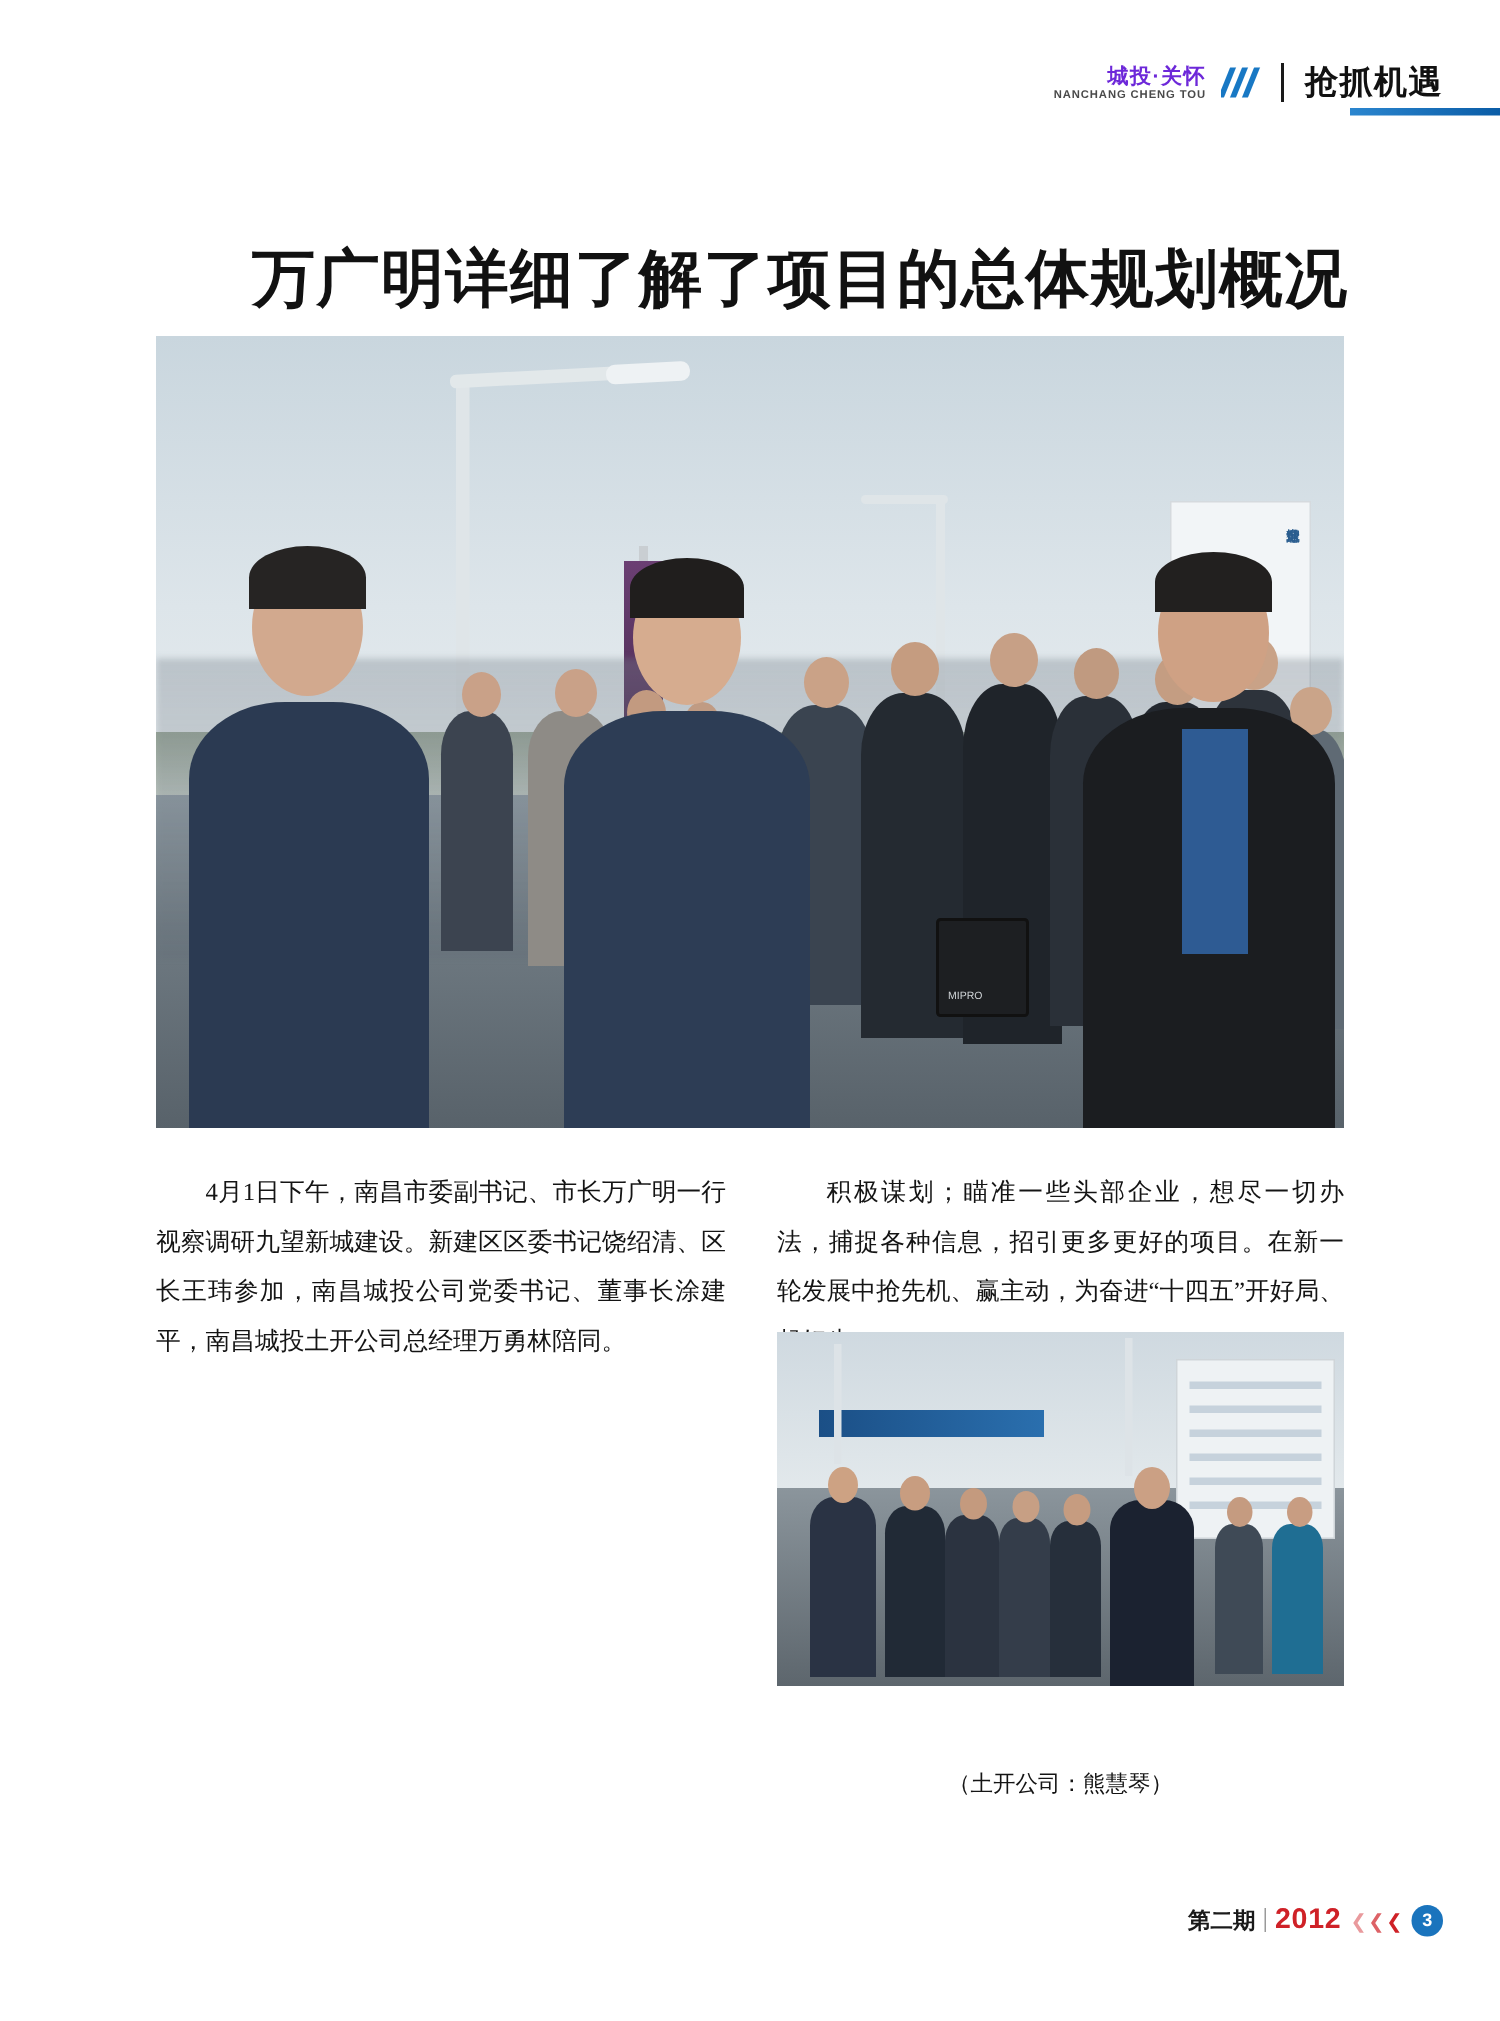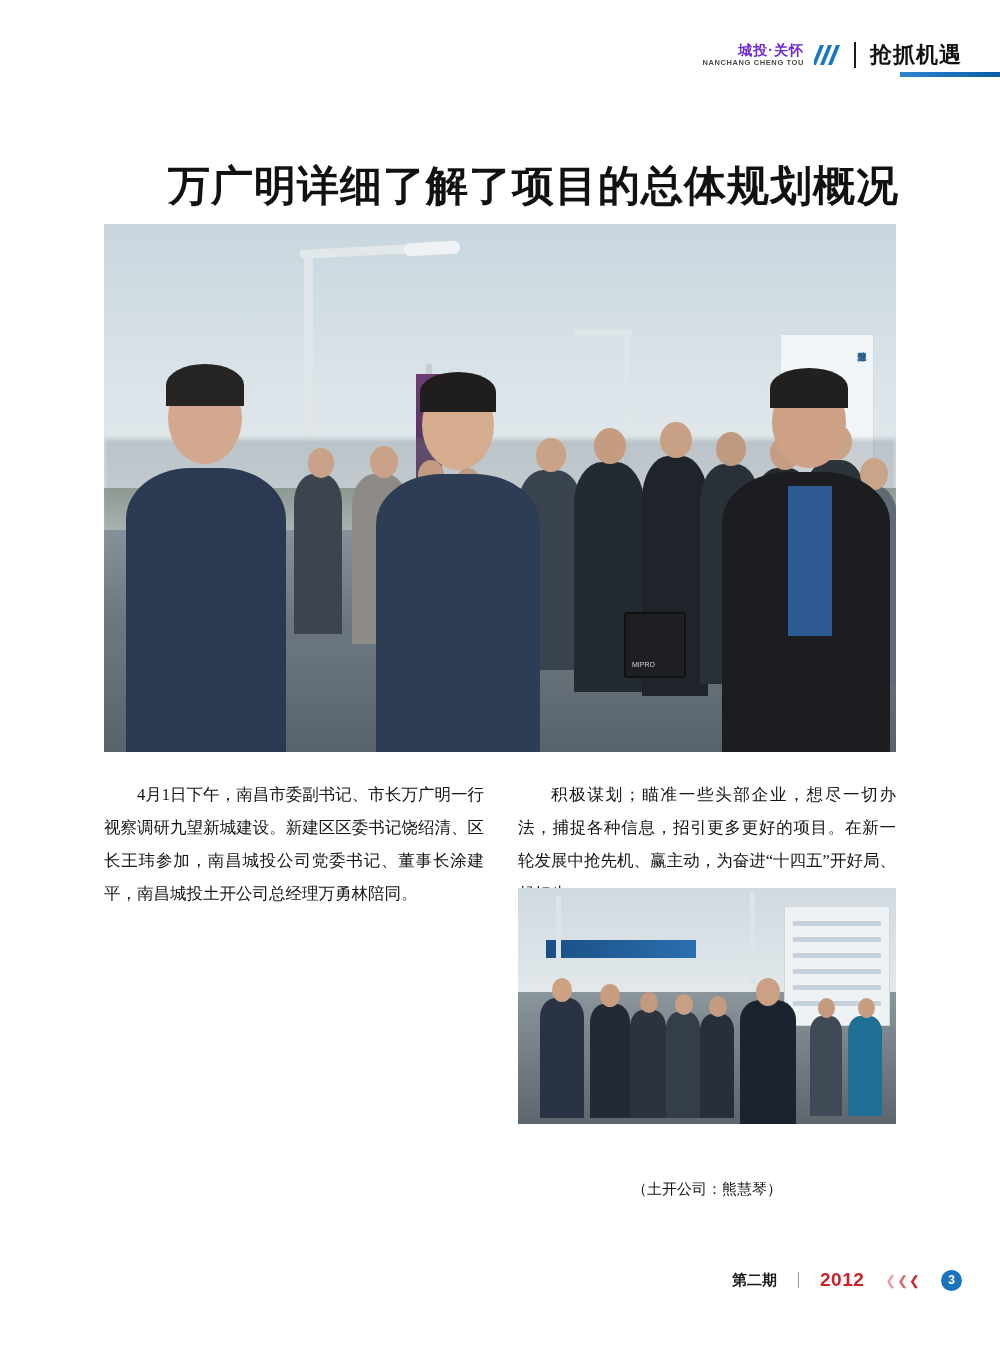--- a/index.html
+++ b/index.html
@@ -226,21 +226,21 @@
     color: #141414;
   }
 
   
   .footer {
     position: absolute;
     right: 38px;
     bottom: 56px;
     display: flex;
     align-items: center;
-    gap: 21px;
+    gap: 6px;
     margin-top: 30px;
   }
   .footer-issue {
     font-family: "Liberation Sans", sans-serif;
     font-size: 15px;
     color: #1a1a1a;
     font-weight: bold;
   }
   .footer-sep {
     width: 1px; height: 16px; background: #9a9a9a;

